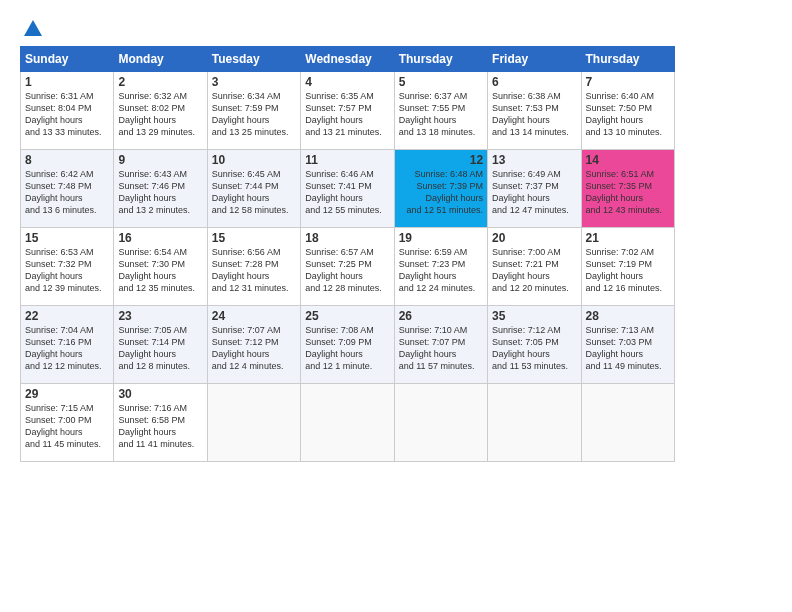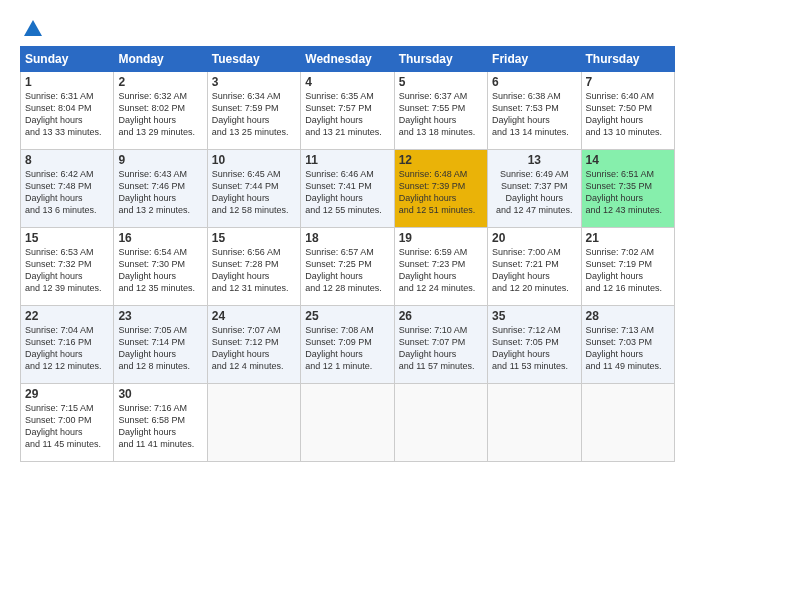--- a/index.html
+++ b/index.html
@@ -164,29 +164,29 @@
             <div class="day-info">Sunrise: 6:43 AM<br>Sunset: 7:46 PM<br>Daylight hours<br>and 13 2 minutes.</div>
           </td>
           <td style="background: rgb(240, 244, 250);">
             <span class="day-num">10</span>
             <div class="day-info">Sunrise: 6:45 AM<br>Sunset: 7:44 PM<br>Daylight hours<br>and 12 58 minutes.</div>
           </td>
           <td style="background: rgb(240, 244, 250);">
             <span class="day-num">11</span>
             <div class="day-info">Sunrise: 6:46 AM<br>Sunset: 7:41 PM<br>Daylight hours<br>and 12 55 minutes.</div>
           </td>
-          <td style="background: #eab308;">
+          <td style="background: #0ea5e9; text-align: right;">
             <span class="day-num">12</span>
             <div class="day-info">Sunrise: 6:48 AM<br>Sunset: 7:39 PM<br>Daylight hours<br>and 12 51 minutes.</div>
           </td>
-          <td style="background: rgb(240, 244, 250); text-align: center;">
+          <td style="background: rgb(240, 244, 250);">
             <span class="day-num">13</span>
             <div class="day-info">Sunrise: 6:49 AM<br>Sunset: 7:37 PM<br>Daylight hours<br>and 12 47 minutes.</div>
           </td>
-          <td style="background: #86efac;">
+          <td style="background: #ec4899;">
             <span class="day-num">14</span>
             <div class="day-info">Sunrise: 6:51 AM<br>Sunset: 7:35 PM<br>Daylight hours<br>and 12 43 minutes.</div>
           </td>
         </tr>
         <tr>
           <td>
             <span class="day-num">15</span>
             <div class="day-info">Sunrise: 6:53 AM<br>Sunset: 7:32 PM<br>Daylight hours<br>and 12 39 minutes.</div>
           </td>
           <td>

